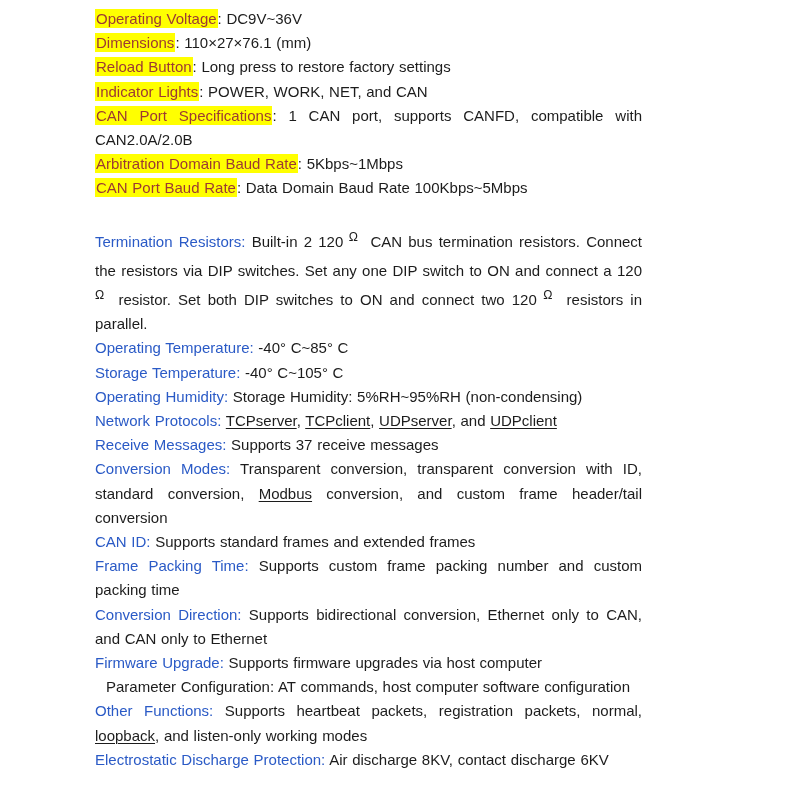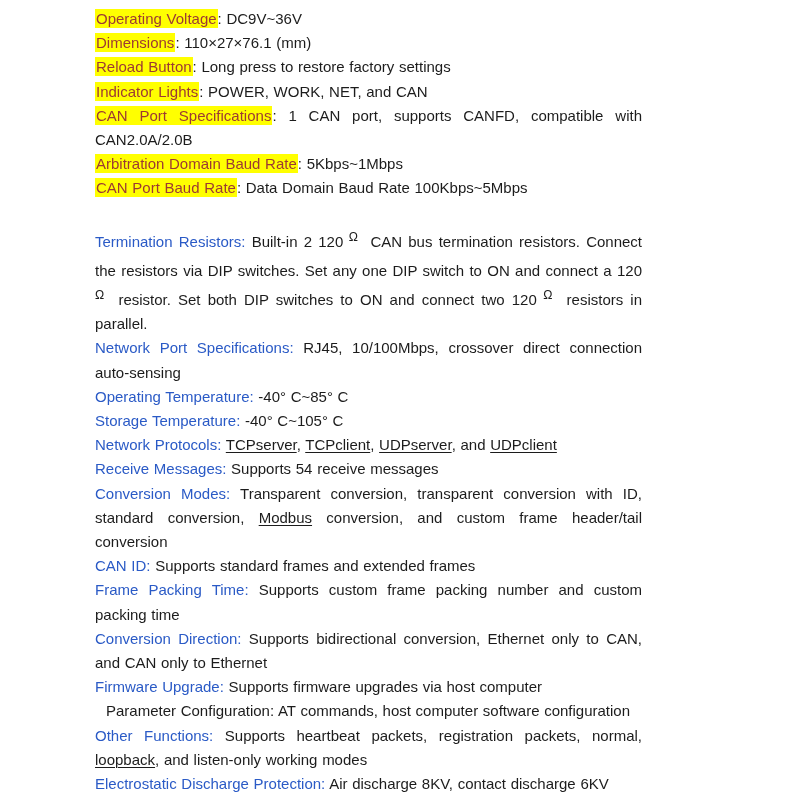--- a/index.html
+++ b/index.html
@@ -57,25 +57,25 @@
 <div class="page">
     <p class="para red-highlight"><span class="label">Operating Voltage</span><span class="sep">: </span><span class="seg">DC9V~36V</span></p>
     <p class="para red-highlight"><span class="label">Dimensions</span><span class="sep">: </span><span class="seg">110×27×76.1 (mm)</span></p>
     <p class="para red-highlight"><span class="label">Reload Button</span><span class="sep">: </span><span class="seg">Long press to restore factory settings</span></p>
     <p class="para red-highlight"><span class="label">Indicator Lights</span><span class="sep">: </span><span class="seg">POWER, WORK, NET, and CAN</span></p>
     <p class="para red-highlight"><span class="label">CAN Port Specifications</span><span class="sep">: </span><span class="seg">1 CAN port, supports CANFD, compatible with CAN2.0A/2.0B</span></p>
     <p class="para red-highlight"><span class="label">Arbitration Domain Baud Rate</span><span class="sep">: </span><span class="seg">5Kbps~1Mbps</span></p>
     <p class="para red-highlight"><span class="label">CAN Port Baud Rate</span><span class="sep">: </span><span class="seg">Data Domain Baud Rate 100Kbps~5Mbps</span></p>
     <div class="spacer"></div>
     <p class="para blue"><span class="label">Termination Resistors</span><span class="sep">: </span><span class="seg">Built-in 2 120</span><span class="seg sup"> Ω</span><span class="seg">  CAN bus termination resistors. Connect the resistors via DIP switches. Set any one DIP switch to ON and connect a 120</span><span class="seg sup"> Ω</span><span class="seg">  resistor. Set both DIP switches to ON and connect two 120</span><span class="seg sup"> Ω</span><span class="seg">  resistors in parallel.</span></p>
-    <p class="para blue"><span class="label">Network Port Specifications</span><span class="sep">: </span><span class="seg">RJ45, 10/100Mbps, crossover direct connection auto-sensing</span></p>
     <p class="para blue"><span class="label">Operating Temperature</span><span class="sep">: </span><span class="seg">-40° C~85° C</span></p>
     <p class="para blue"><span class="label">Storage Temperature</span><span class="sep">: </span><span class="seg">-40° C~105° C</span></p>
+    <p class="para blue"><span class="label">Operating Humidity</span><span class="sep">: </span><span class="seg">Storage Humidity: 5%RH~95%RH (non-condensing)</span></p>
     <p class="para blue"><span class="label">Network Protocols</span><span class="sep">: </span><span class="seg u">TCPserver</span><span class="seg">, </span><span class="seg u">TCPclient</span><span class="seg">, </span><span class="seg u">UDPserver</span><span class="seg">, and </span><span class="seg u">UDPclient</span></p>
-    <p class="para blue"><span class="label">Receive Messages</span><span class="sep">: </span><span class="seg">Supports 54 receive messages</span></p>
+    <p class="para blue"><span class="label">Receive Messages</span><span class="sep">: </span><span class="seg">Supports 37 receive messages</span></p>
     <p class="para blue"><span class="label">Conversion Modes</span><span class="sep">: </span><span class="seg">Transparent conversion, transparent conversion with ID, standard conversion, </span><span class="seg u">Modbus</span><span class="seg"> conversion, and custom frame header/tail conversion</span></p>
     <p class="para blue"><span class="label">CAN ID</span><span class="sep">: </span><span class="seg">Supports standard frames and extended frames</span></p>
     <p class="para blue"><span class="label">Frame Packing Time</span><span class="sep">: </span><span class="seg">Supports custom frame packing number and custom packing time</span></p>
     <p class="para blue"><span class="label">Conversion Direction</span><span class="sep">: </span><span class="seg">Supports bidirectional conversion, Ethernet only to CAN, and CAN only to Ethernet</span></p>
     <p class="para blue"><span class="label">Firmware Upgrade</span><span class="sep">: </span><span class="seg">Supports firmware upgrades via host computer</span></p>
     <p class="para plain"><span class="label">Parameter Configuration</span><span class="sep">: </span><span class="seg">AT commands, host computer software configuration</span></p>
     <p class="para blue"><span class="label">Other Functions</span><span class="sep">: </span><span class="seg">Supports heartbeat packets, registration packets, normal, </span><span class="seg u">loopback</span><span class="seg">, and listen-only working modes</span></p>
     <p class="para blue"><span class="label">Electrostatic Discharge Protection</span><span class="sep">: </span><span class="seg">Air discharge 8KV, contact discharge 6KV</span></p>
   </div>
 

